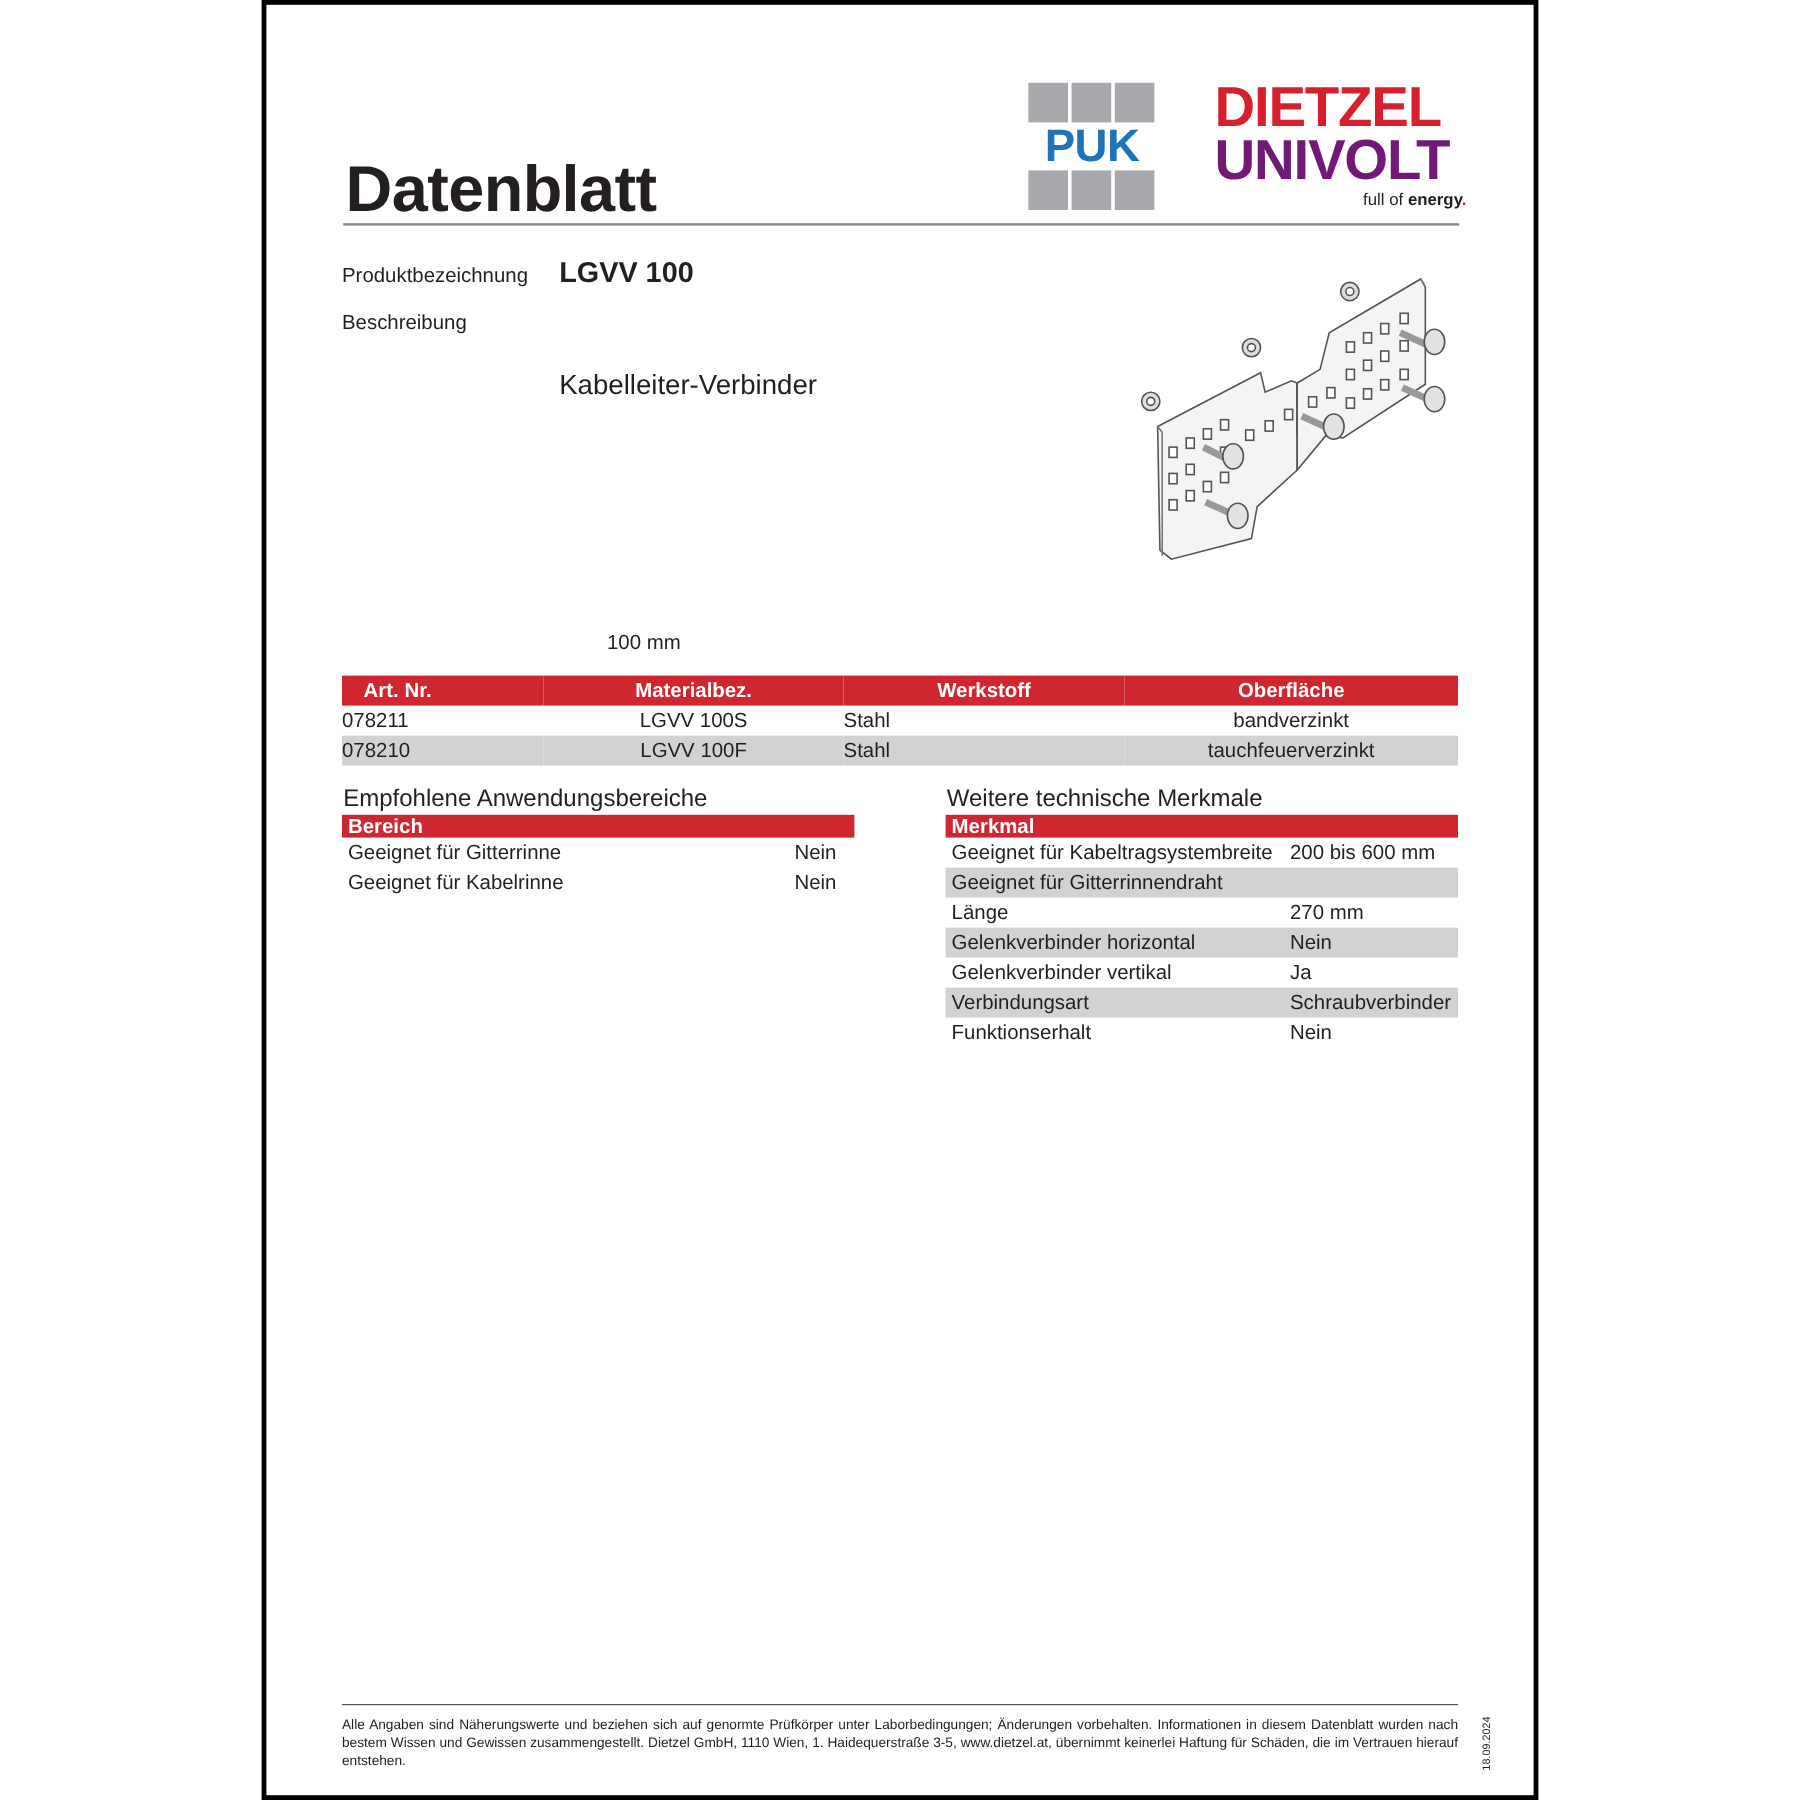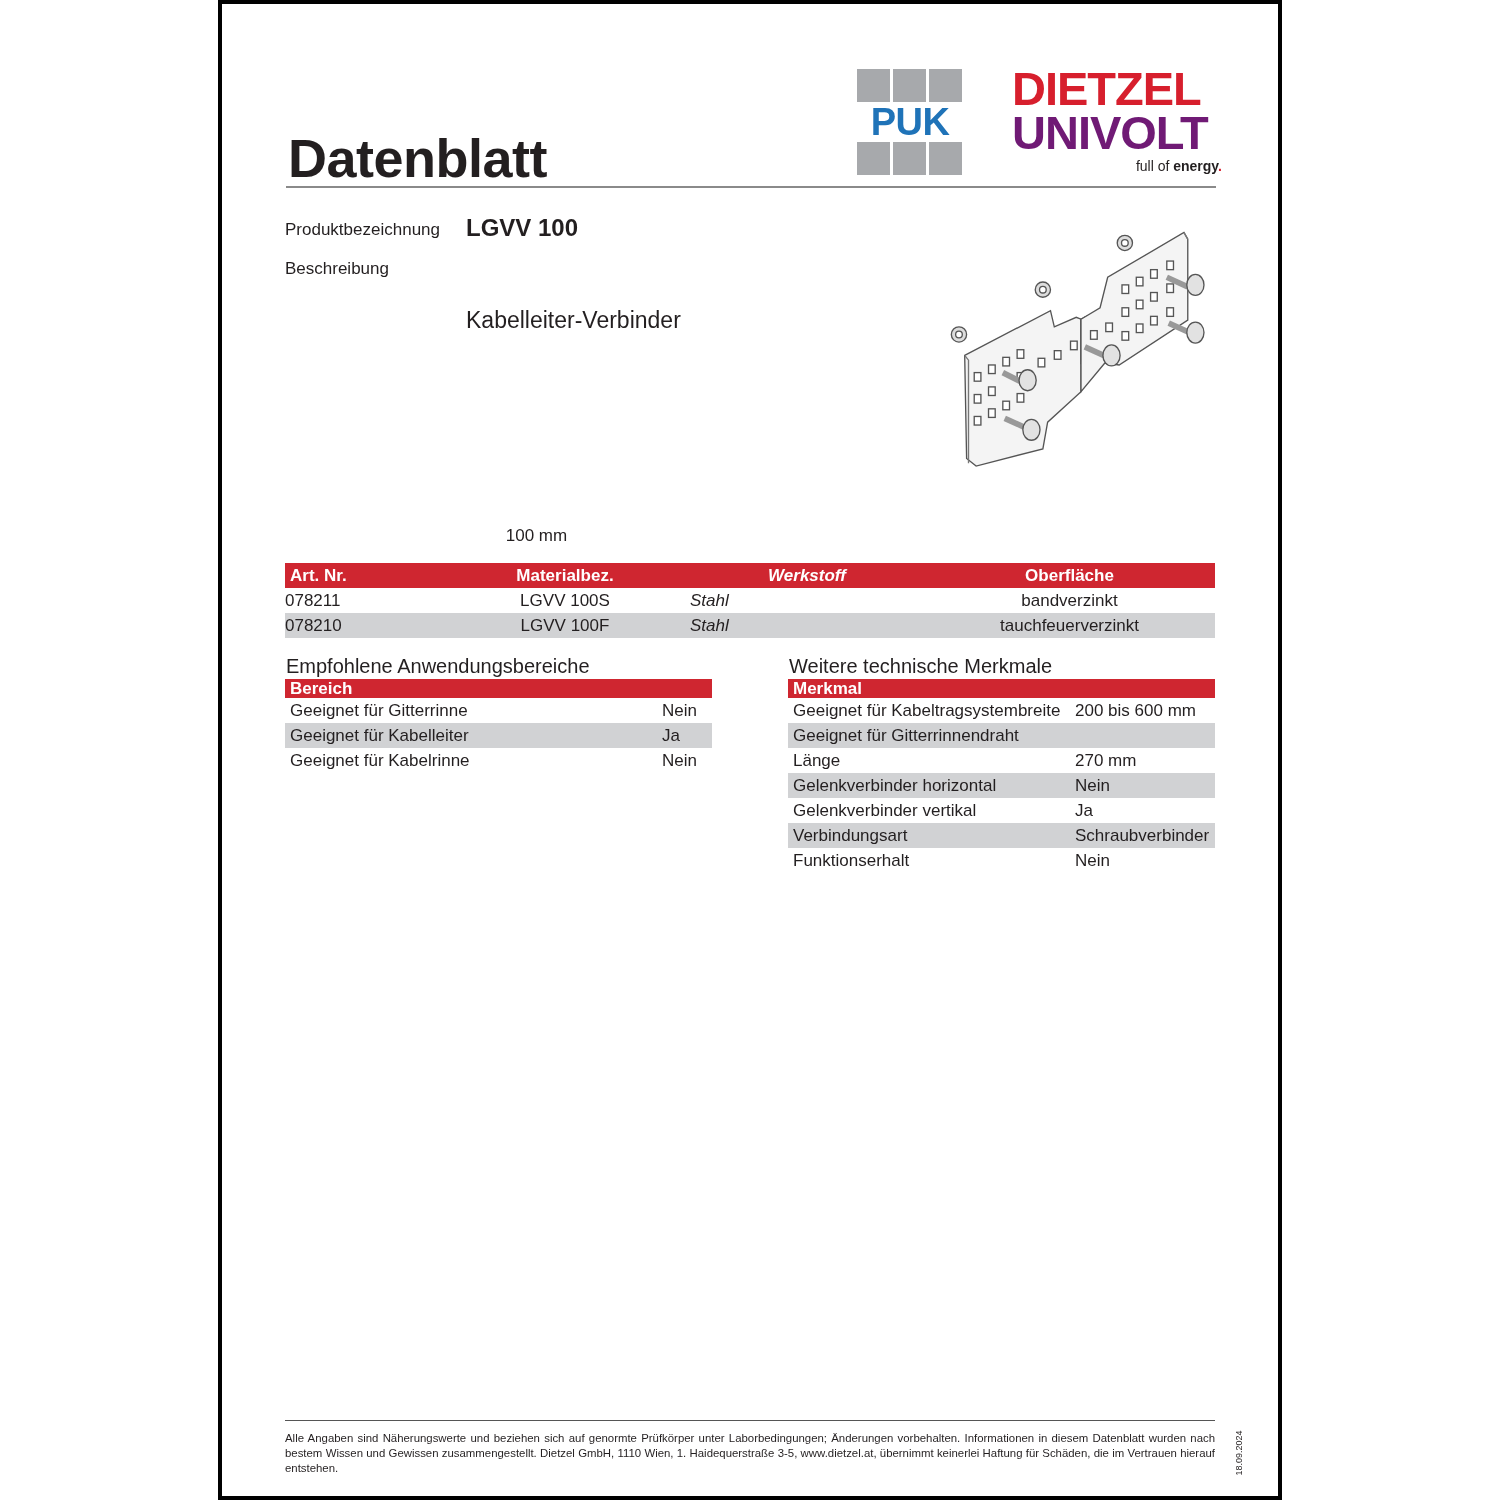--- a/index.html
+++ b/index.html
@@ -42,23 +42,23 @@
             text-align: center; font-size: 17px; line-height: 25px; }
     .hval { left: 63px; top: 519px; width: 503px; height: 25px; text-align: center; font-size: 17px; line-height: 25px; }
 
     
     .art { left: 63px; top: 559px; width: 930px; border-collapse: collapse; font-size: 17px; }
     .art th { background: #cf2630; color: #fff; font-weight: bold; height: 25px; padding: 0; line-height: 25px; }
     .art td { height: 25px; padding: 0; line-height: 25px; }
     .art tr.alt td { background: #d1d2d4; }
     .art .c1 { text-align: left; width: 150px; }
     .art .c2 { text-align: center; width: 250px; }
-    .art .c3 { width: 234px; font-style: italic; }
+    .art .c3 { width: 234px; }
     .art .c4 { text-align: center; }
-    .art th.c1 { padding-left: 5px; }
+    .art th.c1 { padding-left: 18px; }
 
     
     .sec-title { font-size: 20px; font-weight: normal; line-height: 24px; }
     .st-left { left: 64px; top: 650px; }
     .st-right { left: 567px; top: 650px; }
     .kv { border-collapse: collapse; font-size: 17px; }
     .kv th { background: #cf2630; color: #fff; text-align: left; font-weight: bold; height: 19px; line-height: 19px; padding: 0 0 0 5px; }
     .kv td { height: 25px; line-height: 25px; padding: 0; white-space: nowrap; }
     .kv td.k { padding-left: 5px; }
     .kv tr.alt td { background: #d1d2d4; }
@@ -200,24 +200,20 @@
     <thead>
       <tr>
           <th colspan="2">Bereich</th>
         </tr>
     </thead>
     <tbody>
       <tr>
           <td class="k">Geeignet für Gitterrinne</td>
           <td class="v">Nein</td>
         </tr>
-      <tr class="alt">
-          <td class="k">Geeignet für Kabelleiter</td>
-          <td class="v">Ja</td>
-        </tr>
       <tr>
           <td class="k">Geeignet für Kabelrinne</td>
           <td class="v">Nein</td>
         </tr>
     </tbody>
   </table>
 
   <div class="abs sec-title st-right">Weitere technische Merkmale</div>
   <table class="abs kv kv-right">
     <thead>

